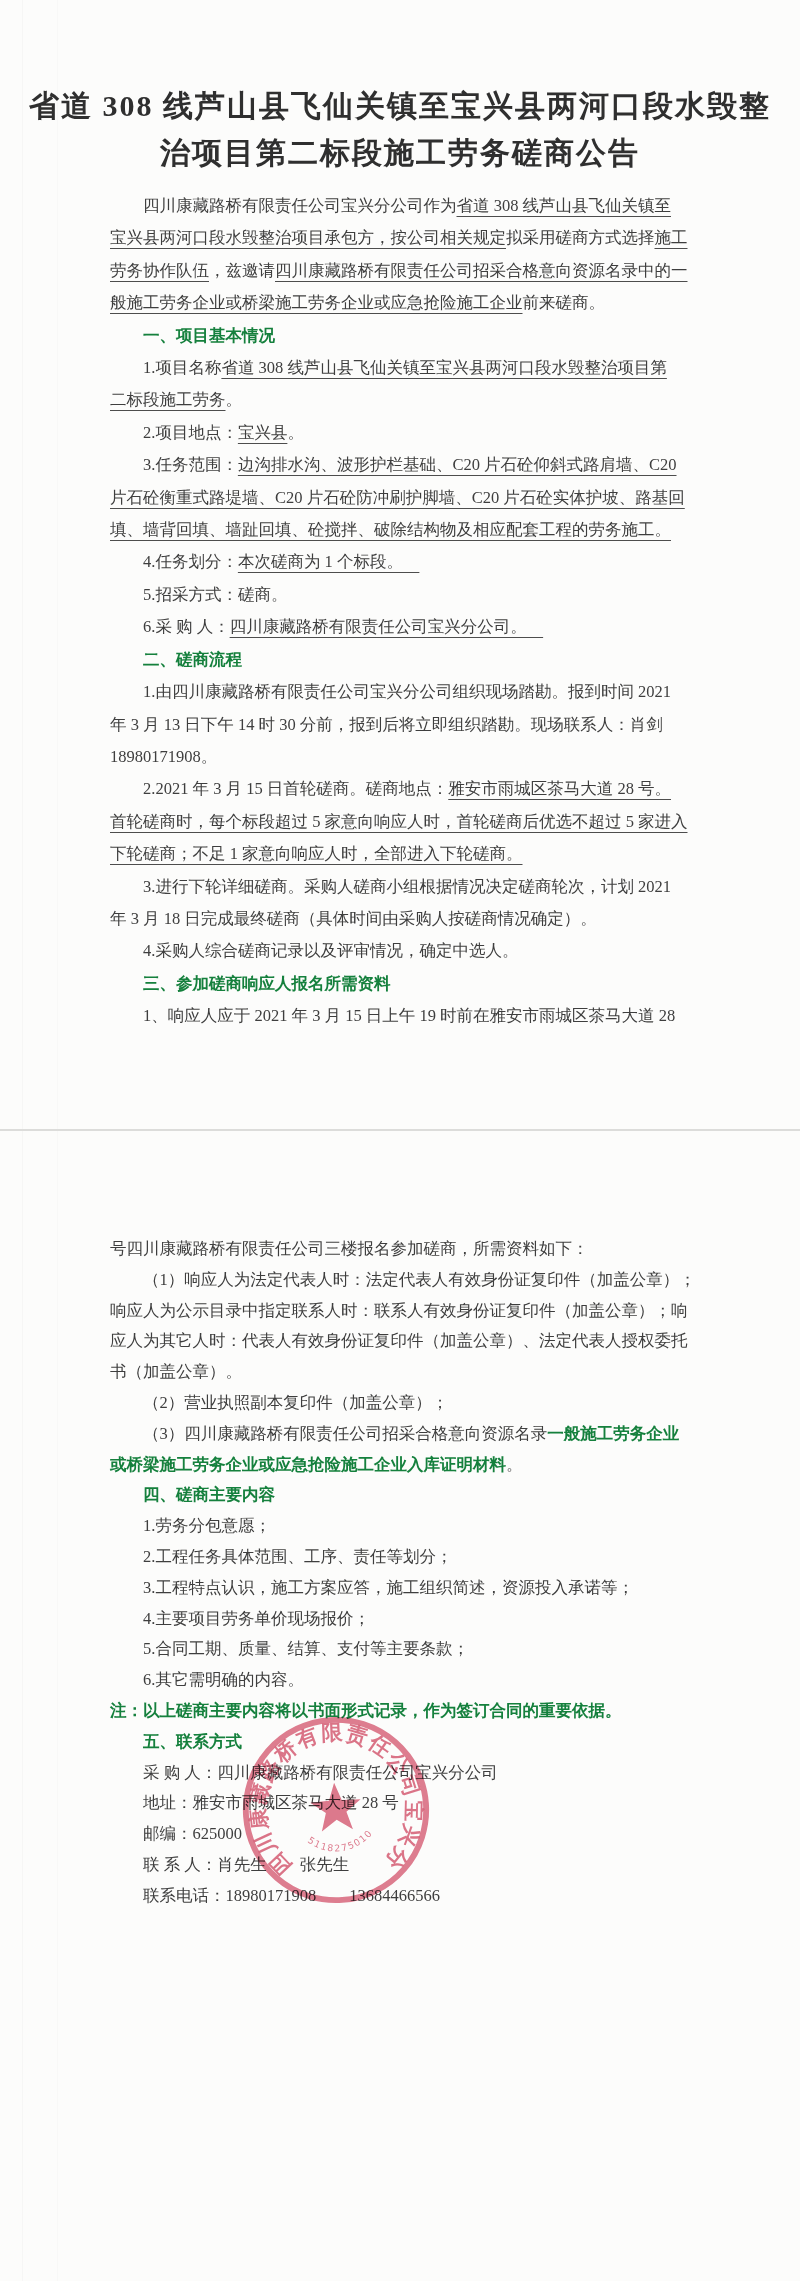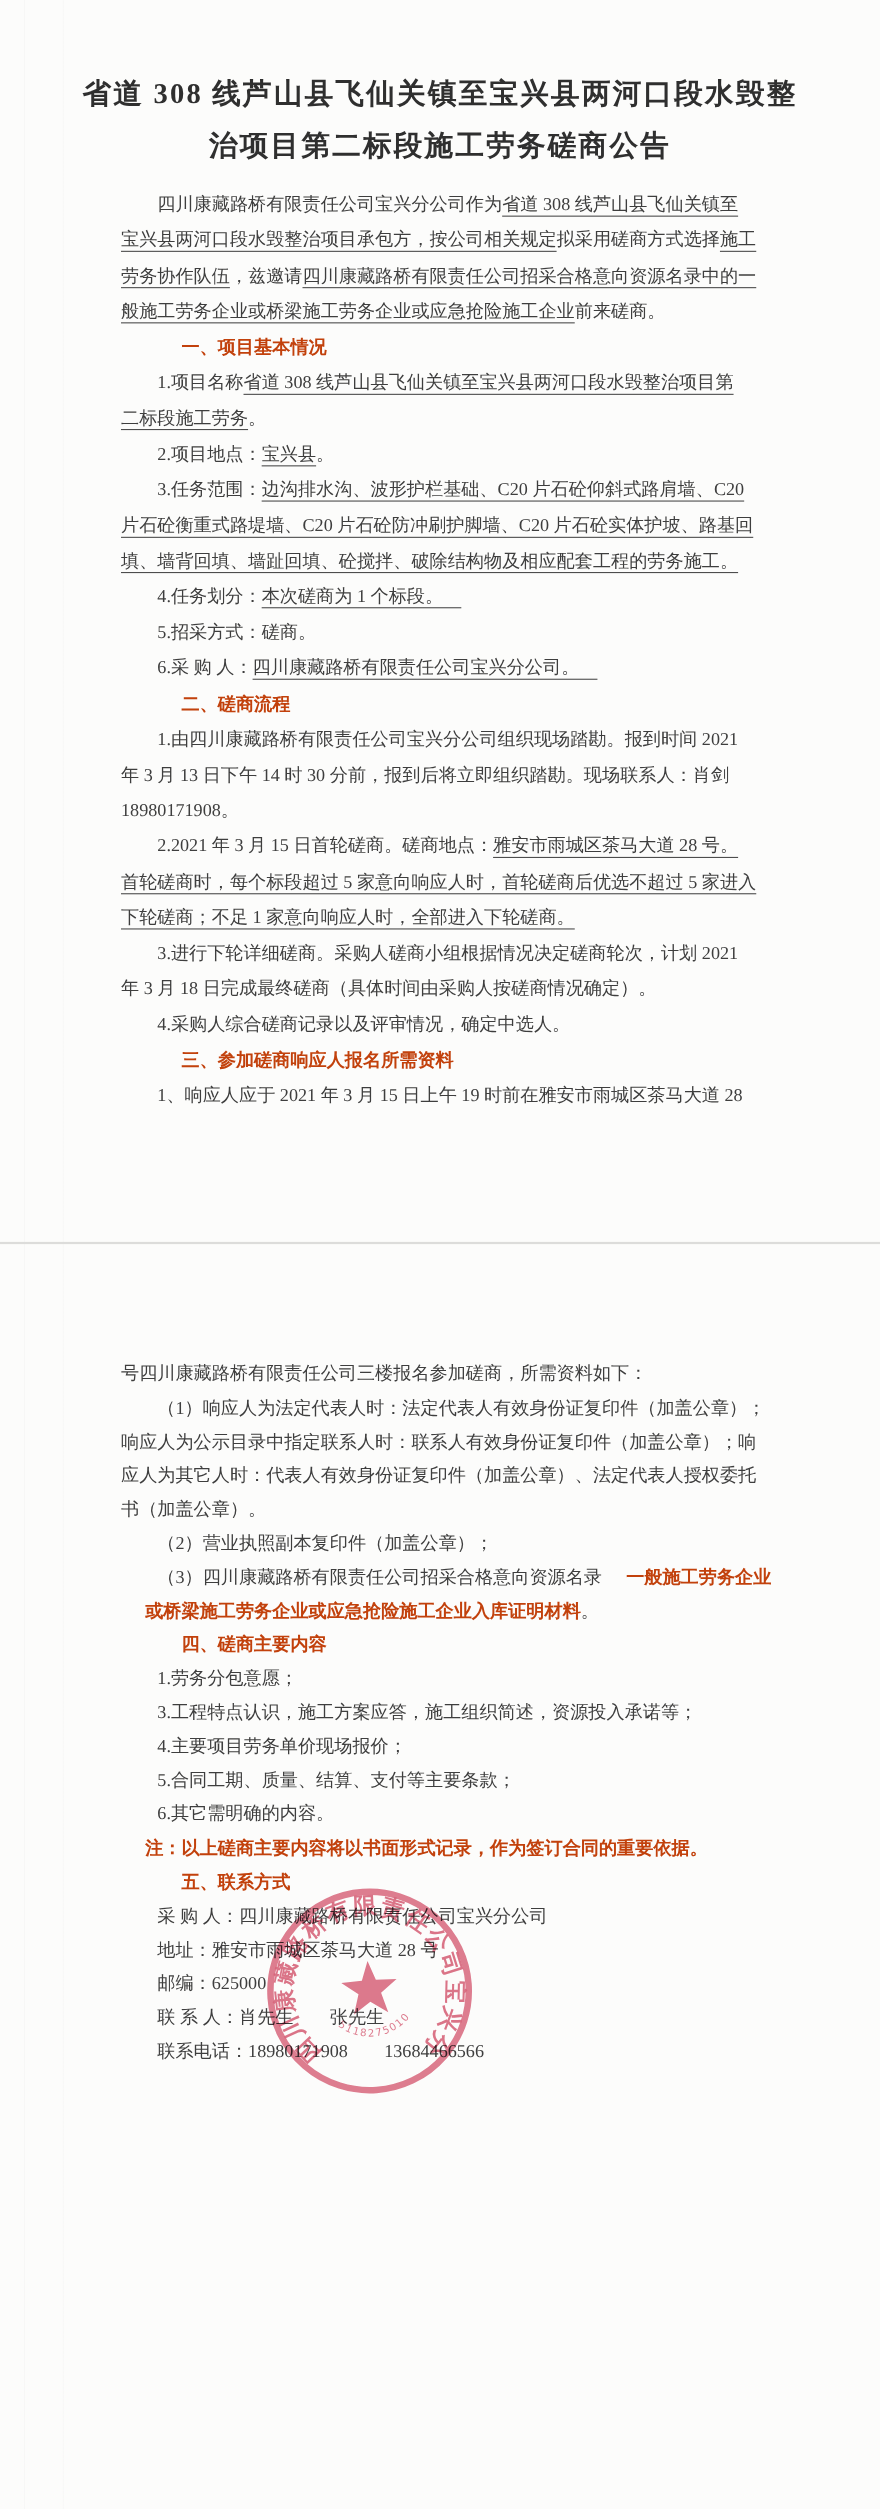--- a/index.html
+++ b/index.html
@@ -23,38 +23,38 @@
     pointer-events:none;
   }
   .page{position:absolute;left:0;width:800px;color:#3e3e3e;}
   .page1{top:0;height:1130px;overflow:hidden;}
   .page2{top:1132px;height:1069px;overflow:hidden;}
   .page-break{
     position:absolute;left:0;top:1129px;width:800px;height:2px;
     background:#dcdcda;
   }
   .title{
-    margin:0;padding-top:62px;
-    text-align:center;font-size:26px;line-height:47px;
+    margin:0;padding-top:82px;
+    text-align:center;font-size:30px;line-height:47px;
     font-weight:bold;color:#2f2f2f;letter-spacing:2px;
   }
   .body{
     padding-left:110px;padding-right:20px;
     font-size:16.5px;color:#3e3e3e;
   }
   .page1 .body{padding-top:14px;line-height:32.4px;}
   .page2 .body{padding-top:102px;line-height:30.8px;}
   .ln{white-space:pre;}
   .ln span.u{
     text-decoration:underline;
     text-underline-offset:5px;
     text-decoration-thickness:1px;
     text-decoration-color:#4d4d4d;
   }
-  .ln span.b{font-weight:bold;color:#c2410c;margin-left:22px;}
+  .ln span.b{font-weight:bold;color:#15803d;}
   .date-line{
     margin-top:30px;
     padding-right:238px;
     text-align:right;
     font-size:16.5px;color:#3e3e3e;white-space:pre;
   }
   .seal{
     position:absolute;left:238px;top:1712px;width:196px;height:196px;
     mix-blend-mode:multiply;opacity:0.88;
     transform:rotate(-4deg);
@@ -107,20 +107,21 @@
         <div class="ln"><span>号四川康藏路桥有限责任公司三楼报名参加磋商，所需资料如下：</span></div>
         <div class="ln"><span>　　（1）响应人为法定代表人时：法定代表人有效身份证复印件（加盖公章）；</span></div>
         <div class="ln"><span>响应人为公示目录中指定联系人时：联系人有效身份证复印件（加盖公章）；响</span></div>
         <div class="ln"><span>应人为其它人时：代表人有效身份证复印件（加盖公章）、法定代表人授权委托</span></div>
         <div class="ln"><span>书（加盖公章）。</span></div>
         <div class="ln"><span>　　（2）营业执照副本复印件（加盖公章）；</span></div>
         <div class="ln"><span>　　（3）四川康藏路桥有限责任公司招采合格意向资源名录</span><span class="b">一般施工劳务企业</span></div>
         <div class="ln"><span class="b">或桥梁施工劳务企业或应急抢险施工企业入库证明材料</span><span>。</span></div>
         <div class="ln"><span class="b">　　四、磋商主要内容</span></div>
         <div class="ln"><span>　　1.劳务分包意愿；</span></div>
+        <div class="ln"><span>　　2.工程任务具体范围、工序、责任等划分；</span></div>
         <div class="ln"><span>　　3.工程特点认识，施工方案应答，施工组织简述，资源投入承诺等；</span></div>
         <div class="ln"><span>　　4.主要项目劳务单价现场报价；</span></div>
         <div class="ln"><span>　　5.合同工期、质量、结算、支付等主要条款；</span></div>
         <div class="ln"><span>　　6.其它需明确的内容。</span></div>
         <div class="ln"><span class="b">注：以上磋商主要内容将以书面形式记录，作为签订合同的重要依据。</span></div>
         <div class="ln"><span class="b">　　五、联系方式</span></div>
         <div class="ln"><span>　　采 购 人：四川康藏路桥有限责任公司宝兴分公司</span></div>
         <div class="ln"><span>　　地址：雅安市雨城区茶马大道 28 号</span></div>
         <div class="ln"><span>　　邮编：625000</span></div>
         <div class="ln"><span>　　联 系 人：肖先生　　张先生</span></div>

